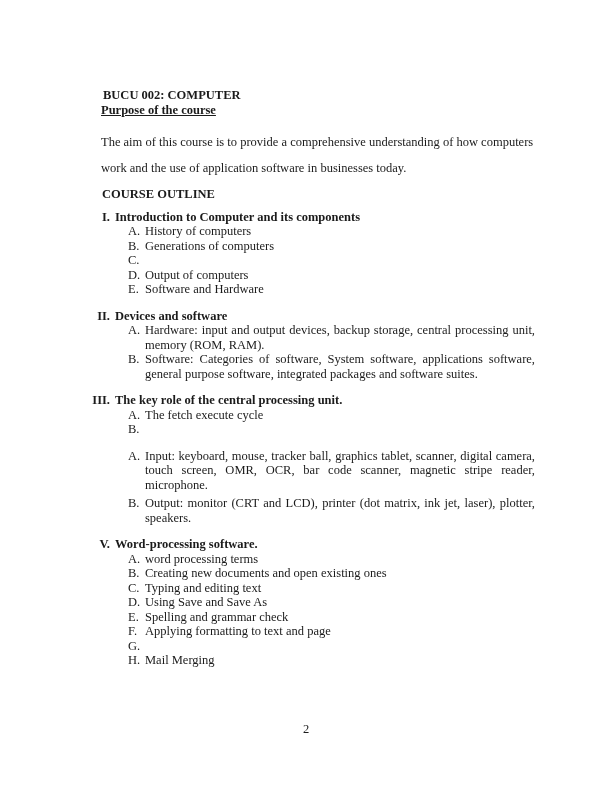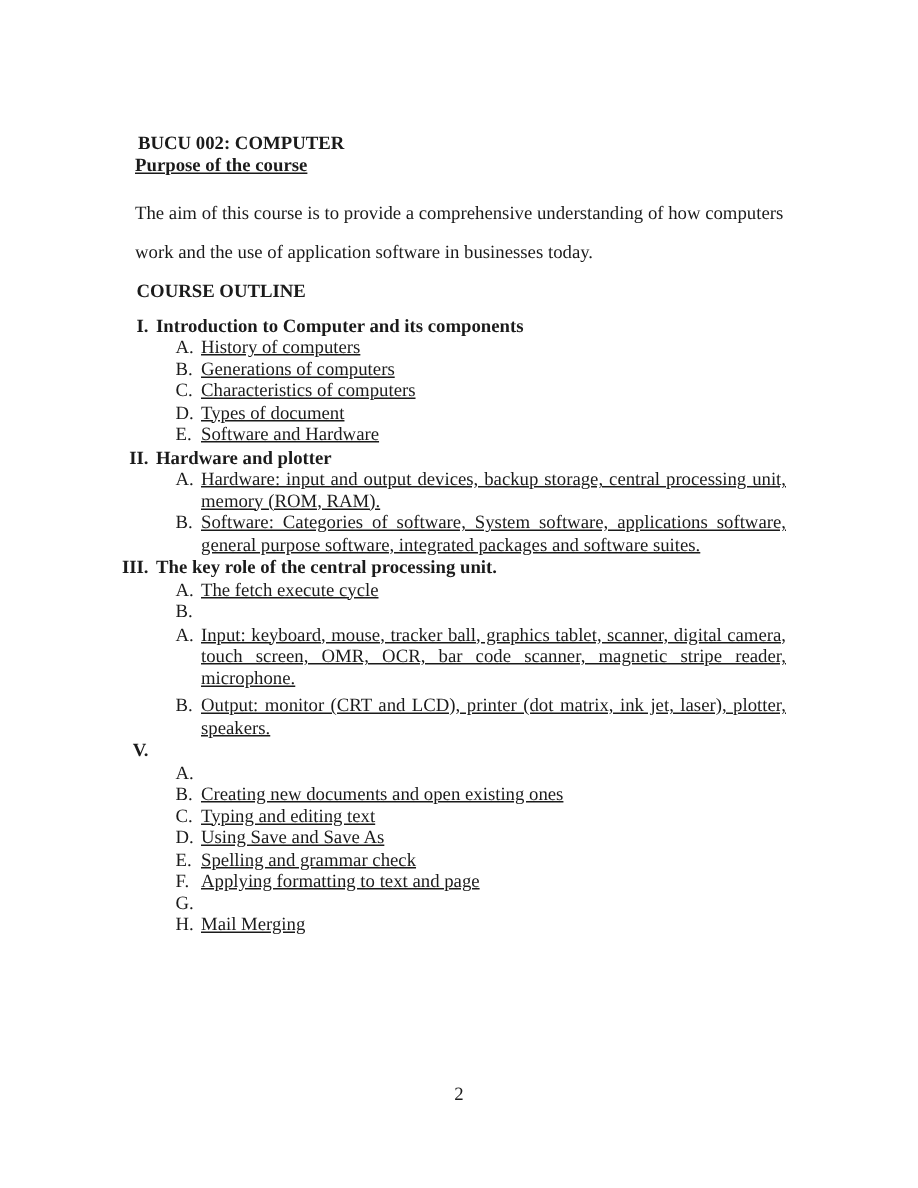--- a/index.html
+++ b/index.html
@@ -12,21 +12,21 @@
     position: relative;
     width: 612px;
     height: 792px;
     background: #ffffff;
     font-family: "Liberation Serif", "DejaVu Serif", serif;
     color: #1b1b1b;
     overflow: hidden;
   }
   .content {
     position: absolute;
-    left: 90px;
+    left: 101px;
     top: 88px;
     width: 434px;
   }
   .doc-title {
     font-size: 12.5px;
     font-weight: bold;
     line-height: 14.5px;
     margin-left: 2px;
   }
   .purpose-heading {
@@ -40,21 +40,21 @@
     line-height: 26px;
     margin-top: 12px;
   }
   .outline-heading {
     font-size: 12.5px;
     font-weight: bold;
     line-height: 14.5px;
     margin-top: 6px;
     margin-left: 1px;
   }
-  .section { margin-top: 1px; }
+  .section { margin-top: 12px; }
   .section.first { margin-top: 8px; }
   .row { display: flex; align-items: flex-start; }
   .numeral {
     flex: none;
     width: 28px;
     margin-left: -19px;
     text-align: right;
     font-size: 12.5px;
     font-weight: bold;
     line-height: 14.5px;
@@ -72,21 +72,20 @@
     width: 17px;
     margin-left: 27px;
     font-size: 12.5px;
     line-height: 14.5px;
   }
   .item-text {
     flex: 1;
     font-size: 12.5px;
     line-height: 14.5px;
     text-align: justify;
-    text-decoration: underline;
   }
   .page-number {
     position: absolute;
     top: 722px;
     left: 0;
     width: 100%;
     text-align: center;
     font-size: 12.5px;
   }
 </style>
@@ -113,36 +112,35 @@
         <div class="item">
           <span class="letter">A.</span>
           <span class="item-text">History of computers</span>
         </div>
         <div class="item">
           <span class="letter">B.</span>
           <span class="item-text">Generations of computers</span>
         </div>
         <div class="item">
           <span class="letter">C.</span>
-          <span class="item-text">Characteristics of computers</span>
         </div>
         <div class="item">
           <span class="letter">D.</span>
-          <span class="item-text">Types of document</span>
+          <span class="item-text">Output of computers</span>
         </div>
         <div class="item">
           <span class="letter">E.</span>
           <span class="item-text">Software and Hardware</span>
         </div>
       </div>
 
       <div class="section">
         <div class="row">
           <span class="numeral">II.</span>
-          <span class="section-title">Hardware and plotter</span>
+          <span class="section-title">Devices and software</span>
         </div>
         <div class="item">
           <span class="letter">A.</span>
           <span class="item-text">Hardware: input and output devices, backup storage, central processing unit, memory (ROM, RAM).</span>
         </div>
         <div class="item">
           <span class="letter">B.</span>
           <span class="item-text">Software: Categories of software, System software, applications software, general purpose software, integrated packages and software suites.</span>
         </div>
       </div>
@@ -168,23 +166,25 @@
         </div>
         <div class="item gap-before">
           <span class="letter">B.</span>
           <span class="item-text">Output: monitor (CRT and LCD), printer (dot matrix, ink jet, laser), plotter, speakers.</span>
         </div>
       </div>
 
       <div class="section">
         <div class="row">
           <span class="numeral">V.</span>
-        </div>
-        <div class="item">
-          <span class="letter">A.</span>
+          <span class="section-title">Word-processing software.</span>
+        </div>
+        <div class="item">
+          <span class="letter">A.</span>
+          <span class="item-text">word processing terms</span>
         </div>
         <div class="item">
           <span class="letter">B.</span>
           <span class="item-text">Creating new documents and open existing ones</span>
         </div>
         <div class="item">
           <span class="letter">C.</span>
           <span class="item-text">Typing and editing text</span>
         </div>
         <div class="item">

